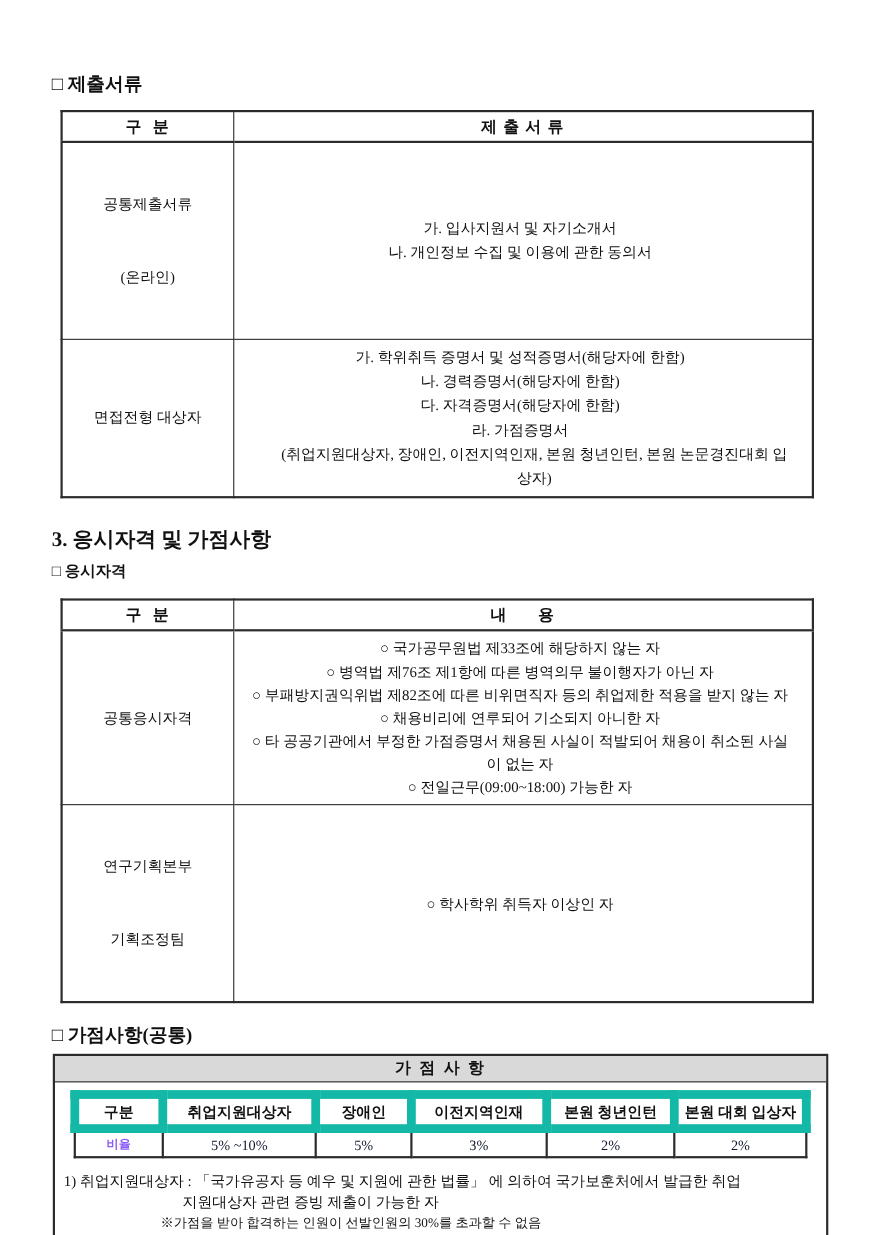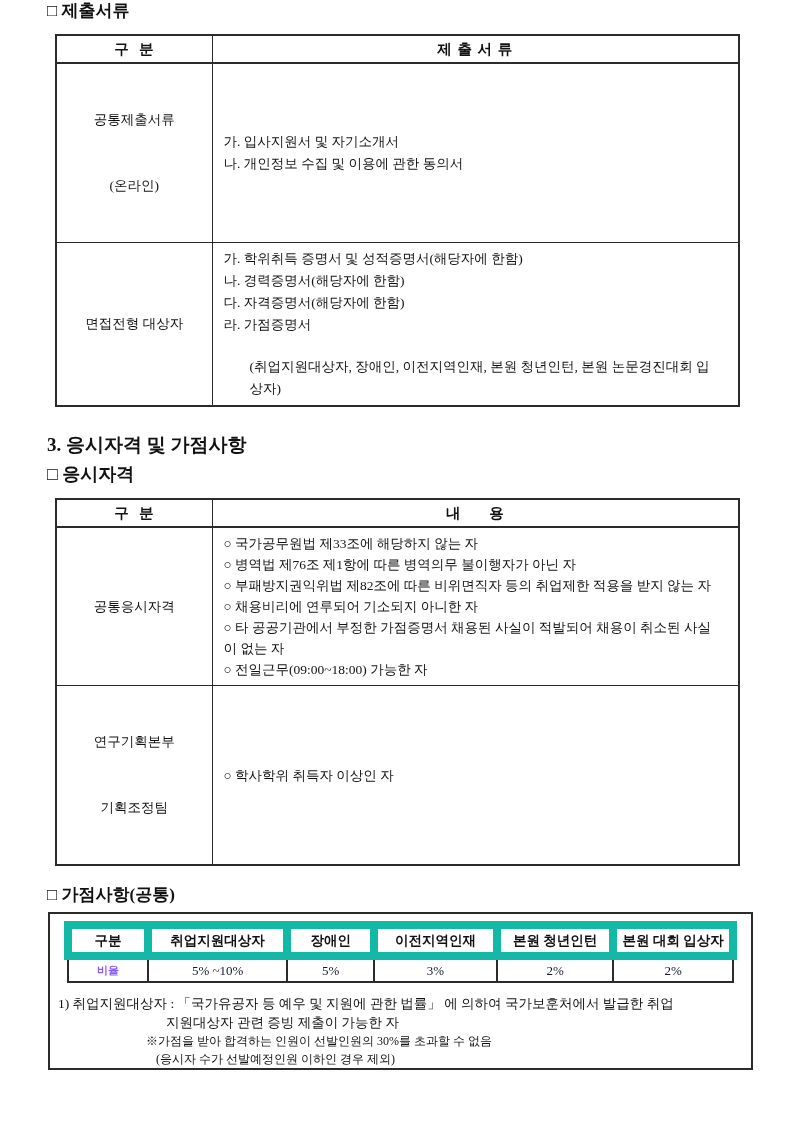--- a/index.html
+++ b/index.html
@@ -9,49 +9,49 @@
     background:#ffffff;
     font-family:"Liberation Serif","DejaVu Serif",serif;
     color:#111111;
     overflow:hidden;
   }
   .sec-title {
     margin:0 0 0 47px;
     font-size:17px; font-weight:bold; line-height:21px;
     white-space:pre;
   }
-  .sec-title.first { }
+  .sec-title.first { padding-top:66px; }
   .main-heading {
     margin:26px 0 0 47px;
     font-size:19px; font-weight:bold; line-height:23px;
     white-space:pre;
   }
   .sub-heading {
     margin:8px 0 0 47px;
-    font-size:18px; font-weight:bold; line-height:21px;
+    font-size:14px; font-weight:bold; line-height:21px;
     white-space:pre;
   }
   table.tbl {
     width:685px; margin:13px 0 0 55px;
     border-collapse:collapse; table-layout:fixed;
     border:2px solid #2b2b2b;
   }
   table.tbl col.c1 { width:156px; }
   table.tbl th {
     border:1px solid #2b2b2b; border-bottom:2px solid #2b2b2b;
     font-weight:bold; font-size:14.5px; height:24px;
     text-align:center; white-space:pre; letter-spacing:1px;
     background:#ffffff;
   }
   table.tbl td { border:1px solid #2b2b2b; font-size:13.5px; vertical-align:middle; }
   td.cat { text-align:center; line-height:22px; white-space:pre; }
-  td.items { padding:5px 16px 5px 11px; }
+  td.items { padding:5px 16px 5px 11px;text-align:center; }
   td.items > div { line-height:22px; white-space:pre-wrap; }
   .tbl2 td.items > div { line-height:21px; }
-  .item-indent { padding-left:26px;margin-top:20px; }
+  .item-indent { padding-left:26px; }
   td.tall { height:106px; }
 
   .bonus-box {
     width:701px; margin:7px 0 0 48px;
     border:2px solid #2b2b2b;
     background:#ffffff;
   }
   .bonus-title {
     background:#d9d9d9;
     border-bottom:1px solid #2b2b2b;
@@ -161,20 +161,21 @@
         <td class="items tall">
           <div>○ 학사학위 취득자 이상인 자</div>
         </td>
       </tr>
     </tbody>
   </table>
 
   <div class="sec-title" style="margin-top:18px;">□ 가점사항(공통)</div>
 
   <div class="bonus-box">
+    <div class="bonus-title">가 점 사 항</div>
 
     <table class="inner">
       <colgroup>
         <col class="col-gubun">
           <col class="col-wide">
           <col class="col-jang">
         <col class="col-ijeon">
           <col class="col-intern">
           <col class="col-prize">
       </colgroup>

